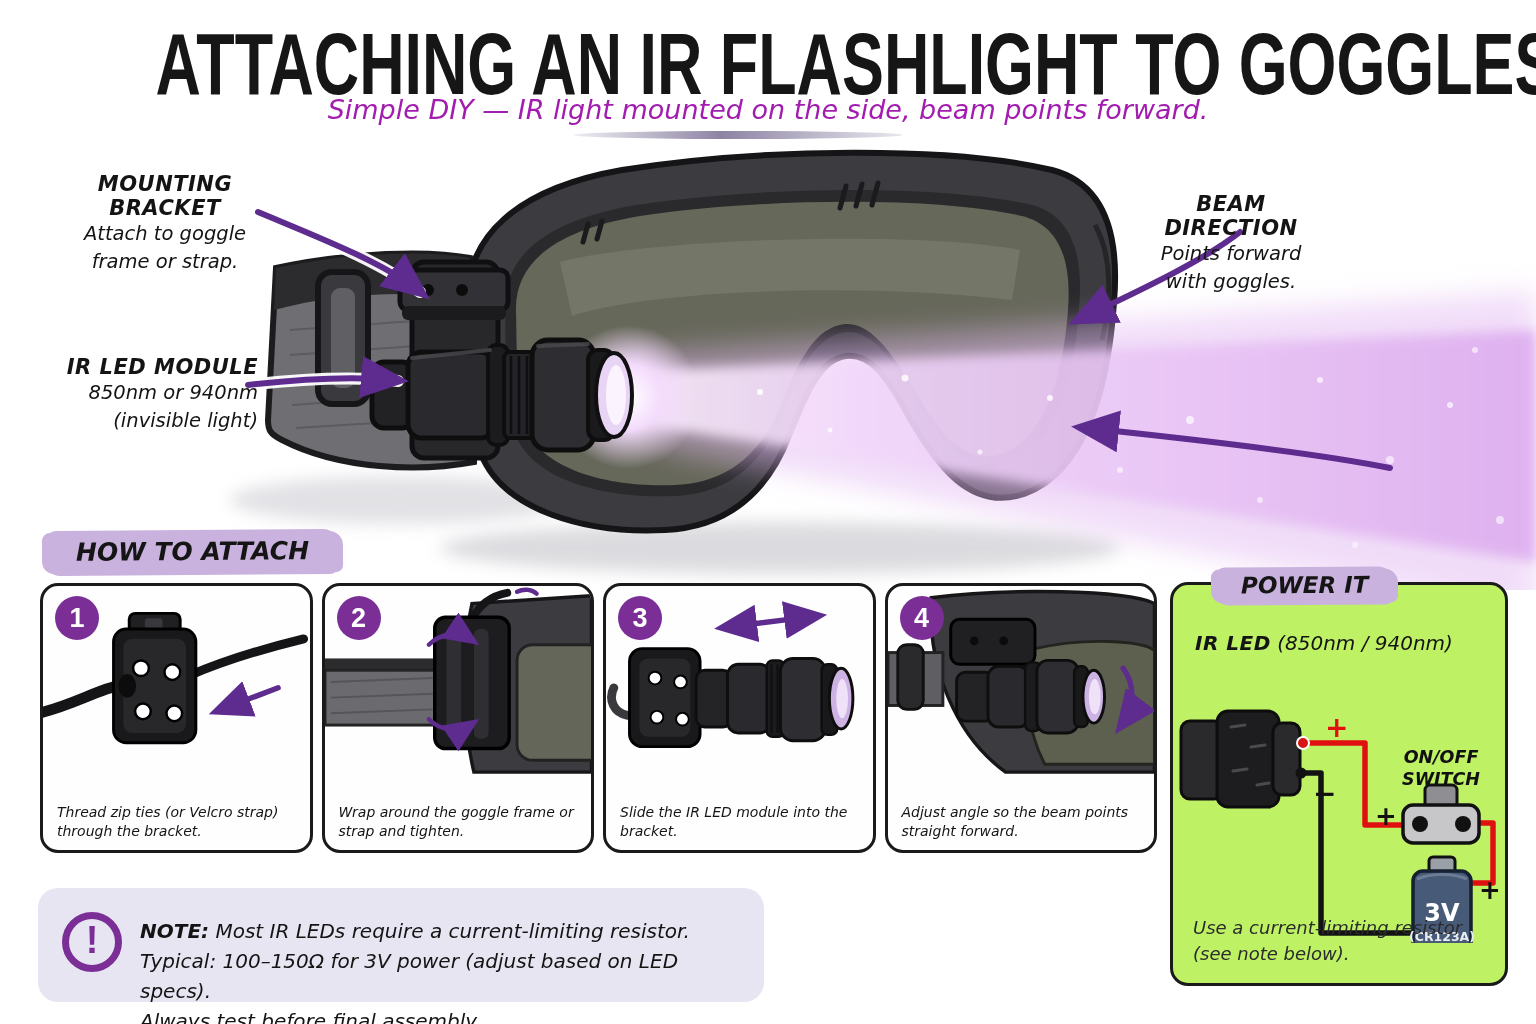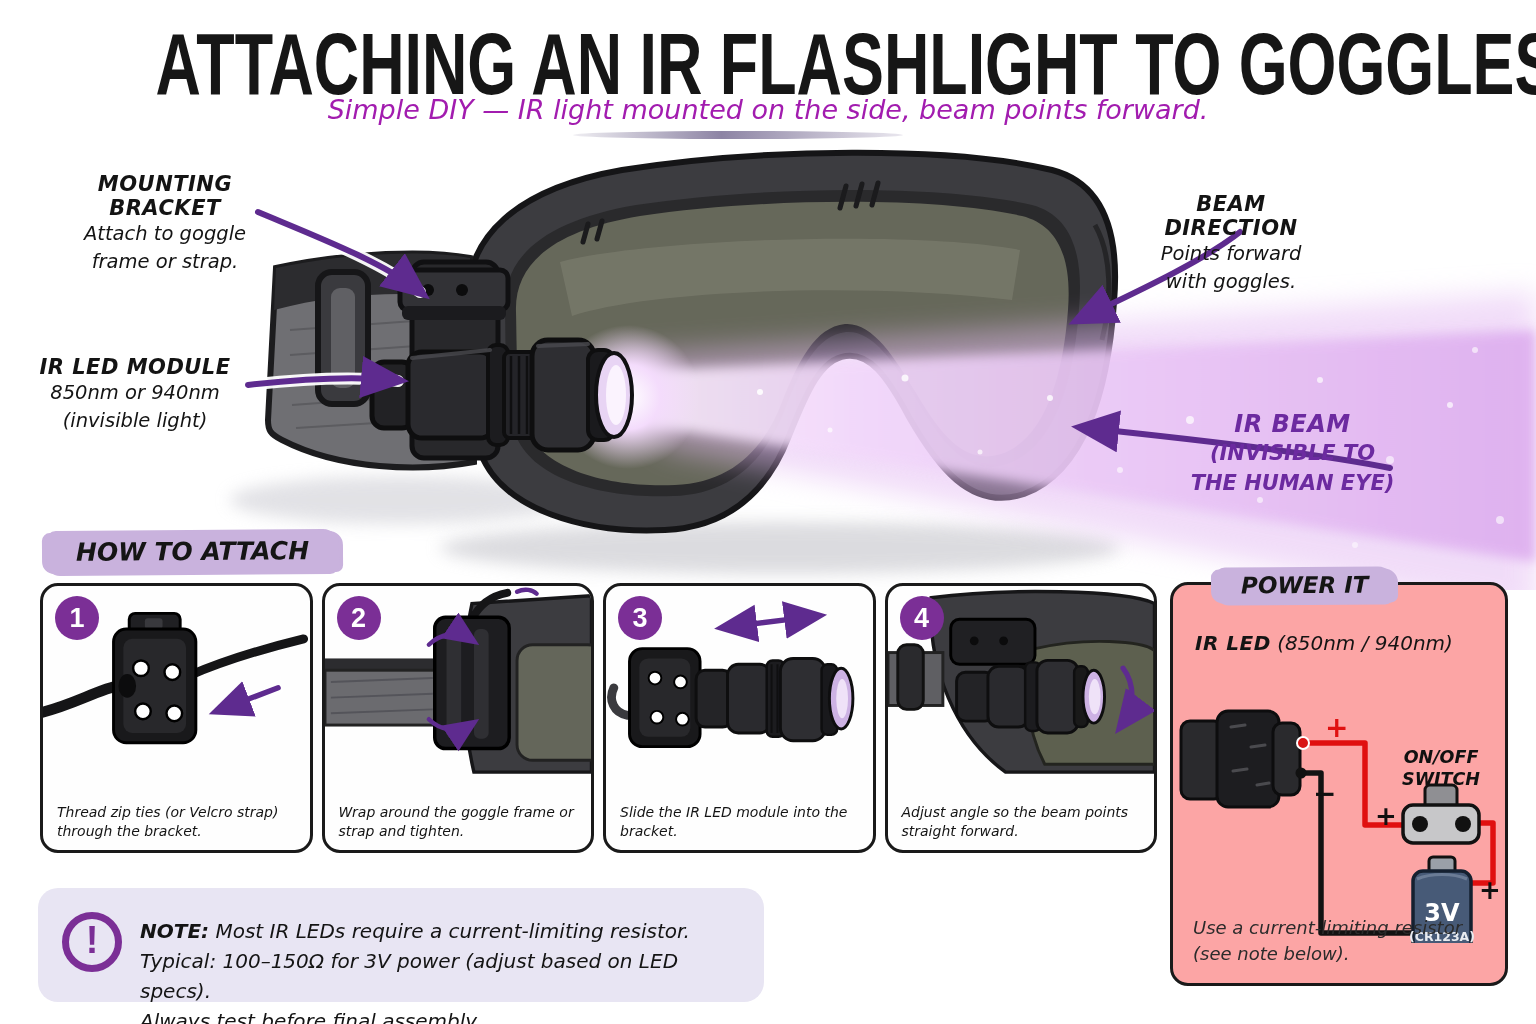--- a/index.html
+++ b/index.html
@@ -22,21 +22,21 @@
     position:absolute; top:131px; left:573px; width:330px; height:8px;
     border-radius:50%;
     background:linear-gradient(90deg, rgba(150,142,170,0.15), #8d84a4 45%, rgba(170,160,190,0.25));
   }
 
   
   .hero-label { position:absolute; text-align:center; color:#141414; }
   .hero-label .lt { font-weight:bold; font-style:italic; font-size:21px; letter-spacing:0.5px; }
   .hero-label .ll { font-style:italic; font-size:19.5px; line-height:1.45; }
   .lbl-mount { top:172px; left:40px;  width:250px; }
-  .lbl-led   { top:355px; left:20px;  width:230px; }
+  .lbl-led   { top:355px; left:28px;  width:230px;text-align:right; }
   .lbl-beamdir { top:192px; left:1126px; width:210px; }
   .lbl-irbeam  { top:410px; left:1175px; width:235px; color:#6c2aa0; }
   .lbl-irbeam .lt { font-size:24px; }
   .lbl-irbeam .ll { font-weight:bold; font-size:21px; font-style:italic; }
 
   
   .brush {
     display:inline-block; background:#c9b2dd; color:#151515;
     font-weight:bold; font-style:italic;
     padding:7px 30px 9px 30px; border-radius:10px 16px 9px 14px;
@@ -60,21 +60,21 @@
   }
   .step-art { position:absolute; top:0; left:0; width:100%; height:188px; }
   .step-caption {
     position:absolute; left:14px; right:8px; bottom:10px;
     font-size:14px; font-style:italic; line-height:1.32; color:#141414;
   }
 
   
   .power {
     position:absolute; top:582px; left:1170px; width:338px; height:404px;
-    background:#fca5a5; border:3px solid #1a1a1a; border-radius:18px;
+    background:#bef264; border:3px solid #1a1a1a; border-radius:18px;
   }
   .power-ledlabel { position:absolute; top:46px; left:22px; font-size:20px; font-style:italic; color:#141414; }
   .power-ledlabel .b { font-weight:bold; letter-spacing:0.5px; }
   .power-circuit { position:absolute; top:58px; left:0; width:336px; height:300px; }
   .power-caption { position:absolute; left:20px; bottom:16px; font-size:18px; font-style:italic; color:#2b2b2b; line-height:1.45; }
 
   
   .note {
     position:absolute; top:888px; left:38px; width:726px; height:114px;
     background:#e8e5f3; border-radius:20px;
@@ -230,25 +230,20 @@
   <div class="hero-label lbl-led">
     <div class="lt">IR LED MODULE</div>
     <div class="ll">850nm or 940nm</div>
     <div class="ll">(invisible light)</div>
   </div>
   <div class="hero-label lbl-beamdir">
     <div class="lt">BEAM DIRECTION</div>
     <div class="ll">Points forward</div>
     <div class="ll">with goggles.</div>
   </div>
-  <div class="hero-label lbl-irbeam">
-    <div class="lt">IR BEAM</div>
-    <div class="ll">(INVISIBLE TO</div>
-    <div class="ll">THE HUMAN EYE)</div>
-  </div>
 
   <div class="howto-badge brush">HOW TO ATTACH</div>
 
   <div class="steps">
 
     <div class="panel">
       <div class="step-num">1</div>
       <svg class="step-art" viewBox="0 0 272 188">
         <path d="M-5,128 C30,120 55,104 80,99" stroke="#151517" stroke-width="11" fill="none" stroke-linecap="round"></path>
         <path d="M148,90 C185,74 225,62 266,52" stroke="#151517" stroke-width="9" fill="none" stroke-linecap="round"></path>

